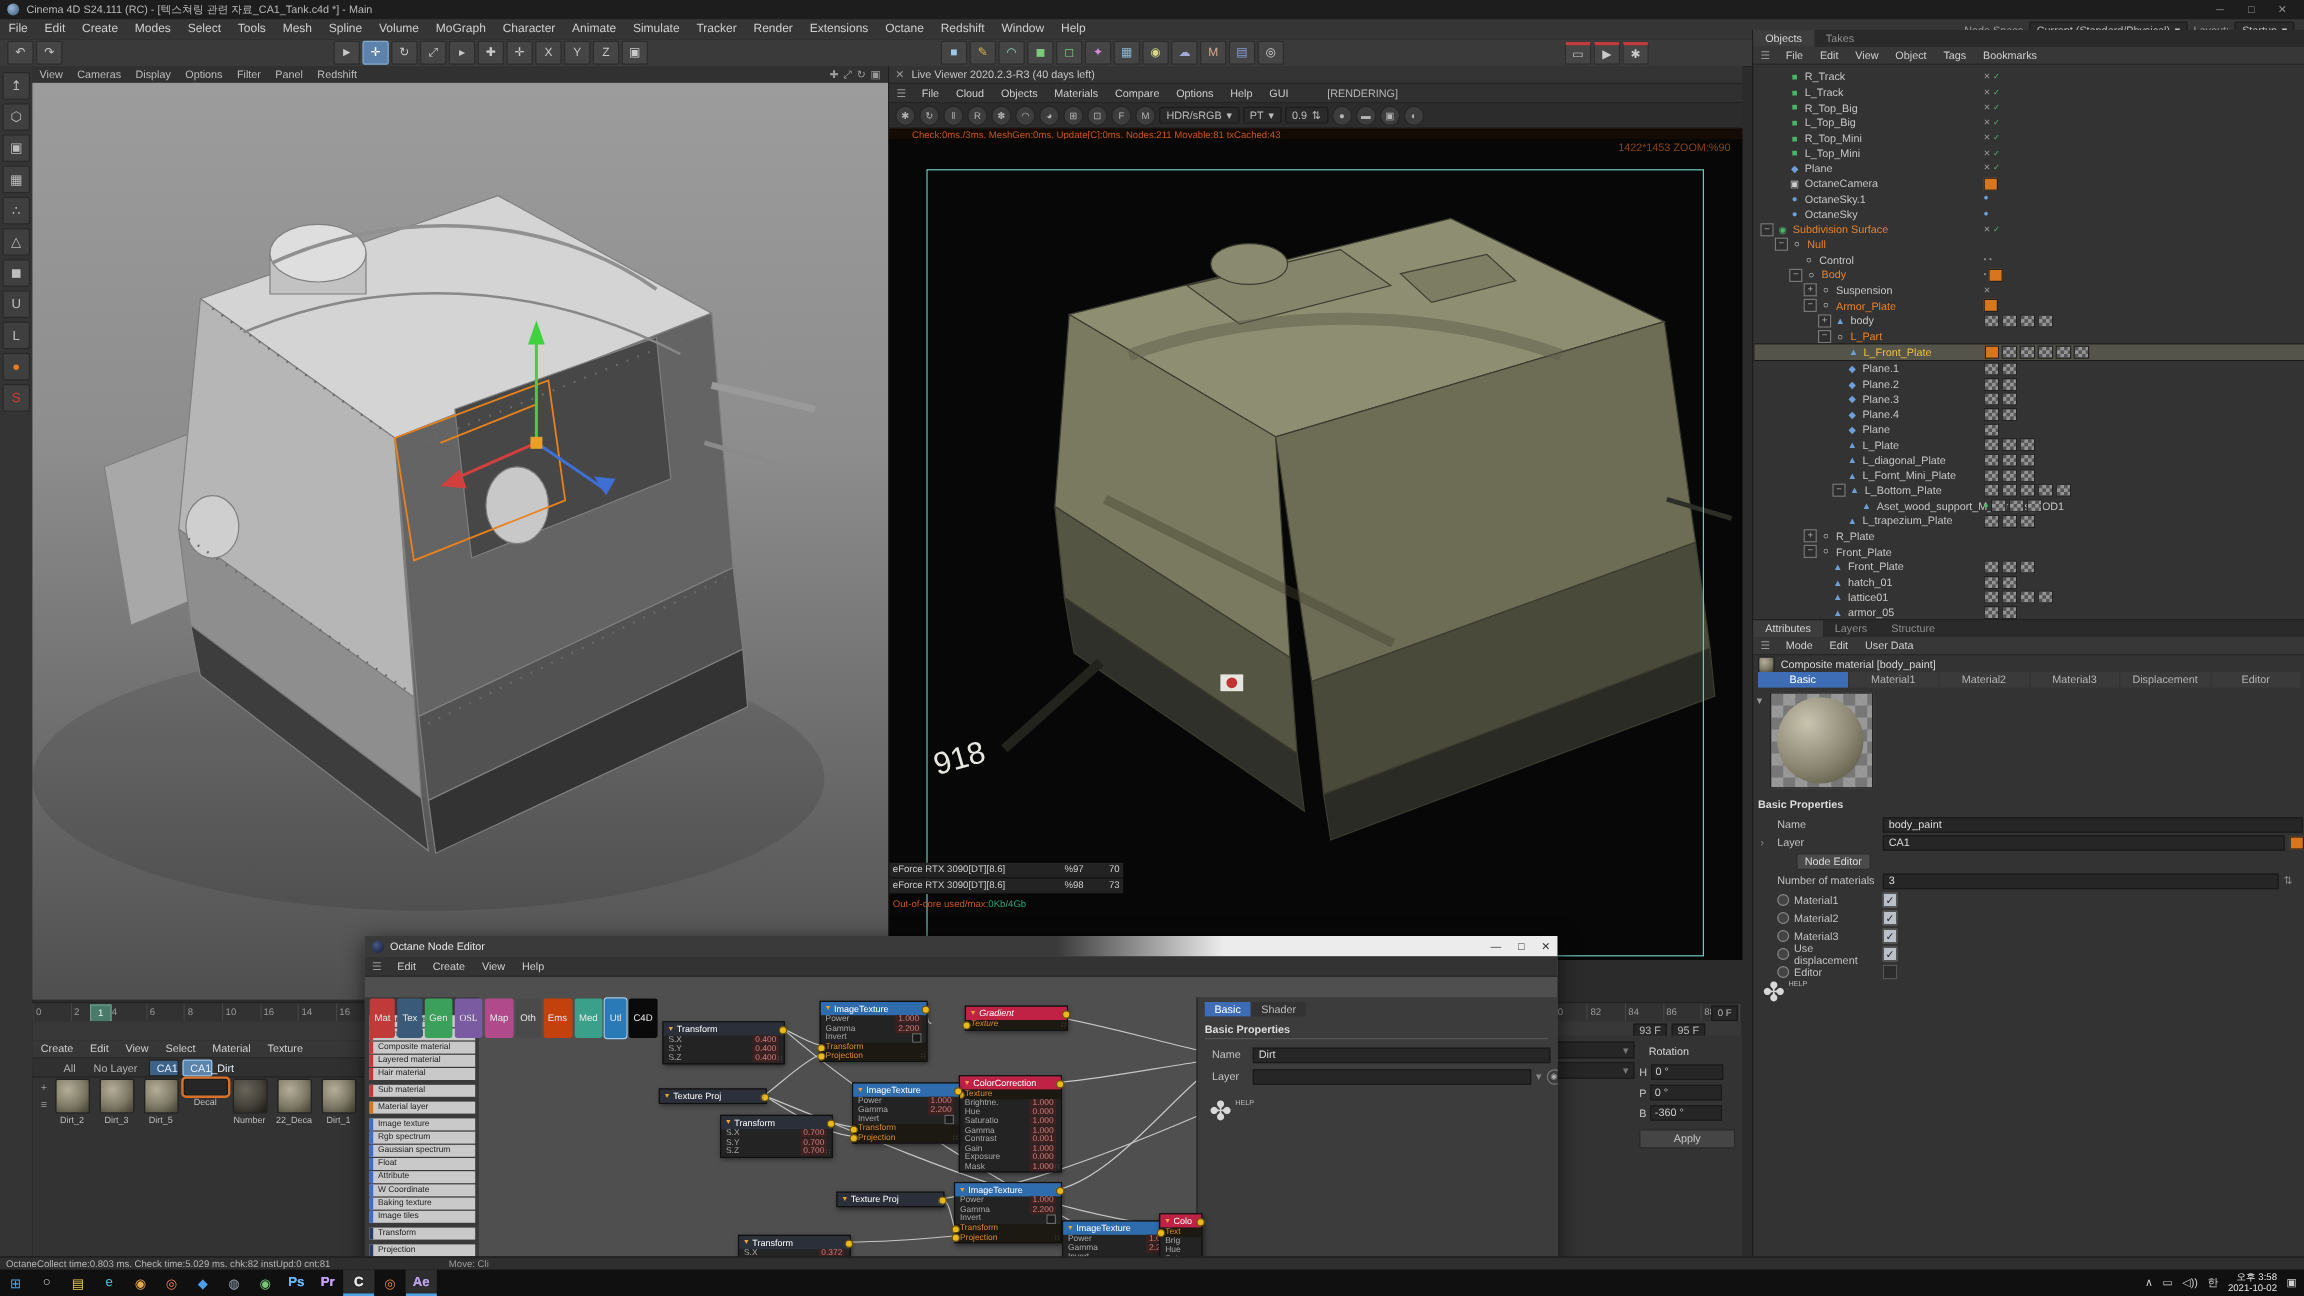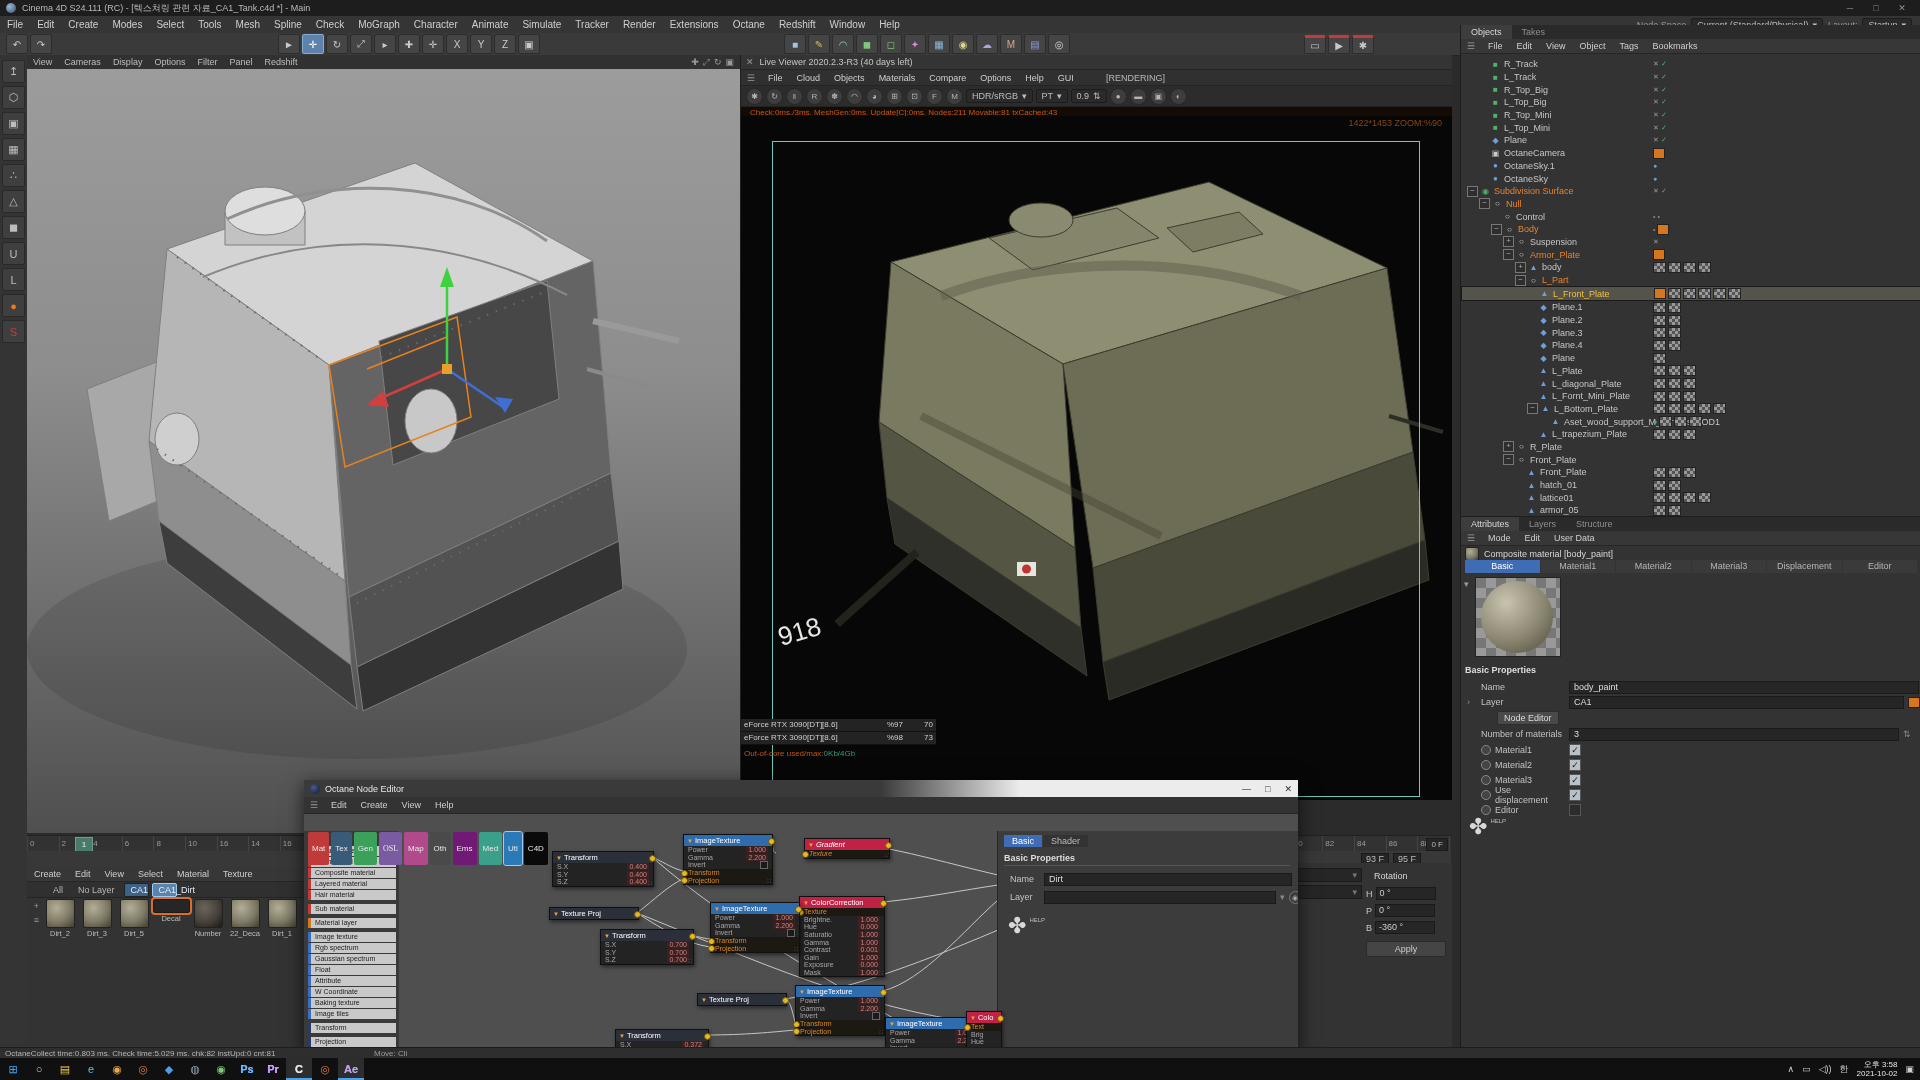--- a/index.html
+++ b/index.html
@@ -56,21 +56,21 @@
   .crow{position:absolute;display:flex;align-items:center;gap:3px;}
   .cinput{background:#262626;border:1px solid #1a1a1a;color:#ccc;width:52px;height:11px;line-height:11px;padding:0 3px;}
   .applybtn{position:absolute;left:92px;top:78px;width:78px;height:14px;background:#454545;border:1px solid #2a2a2a;border-radius:2px;text-align:center;line-height:14px;color:#ccc;}
   
   #lv{position:absolute;left:740px;top:55px;width:711px;height:745px;background:#2e2e2e;border-left:1px solid #1f1f1f;}
   .lvtitle{height:14px;display:flex;align-items:center;gap:6px;padding:0 5px;font-size:9px;color:#c5c5c5;background:#343434;border-bottom:1px solid #242424;}
   .lvmenu{height:15px;display:flex;align-items:center;font-size:9px;background:#303030;border-bottom:1px solid #242424;position:relative;}
   .lvrender{position:absolute;left:365px;color:#b8b8b8;}
   .lvtools{height:20px;display:flex;align-items:center;gap:3px;padding:0 5px;background:#2c2c2c;border-bottom:1px solid #222;}
   .lvic{width:15px;height:15px;border-radius:50%;background:#3d3d3d;border:1px solid #262626;display:flex;align-items:center;justify-content:center;font-size:8px;color:#b5b5b5;flex:0 0 auto;}
-  .lvstatus{height:12px;background:#150b05;color:#c2561a;font-size:8px;line-height:12px;padding-left:9px;white-space:nowrap;overflow:hidden;}
+  .lvstatus{height:12px;background:#150b05;color:#c2561a;font-size:8px;line-height:12px;padding-left:19px;white-space:nowrap;overflow:hidden;}
   .renderarea{position:absolute;left:0;top:61px;right:0;bottom:0;background:#070707;overflow:hidden;}
   .tealframe{position:absolute;left:31px;top:25px;width:646px;height:654px;border:1px solid #6fc7bd;}
   .zoominfo{position:absolute;right:10px;top:2px;color:#8a4512;font-size:9px;}
   .gpubox{position:absolute;left:0px;bottom:55px;width:195px;font-size:8px;}
   .gpurow{display:flex;background:#232323;border-bottom:1px solid #111;color:#cfcfcf;height:12px;line-height:12px;padding:0 3px;}
   .gpurow span:nth-child(2){margin-left:auto;}
   .gpurow span:nth-child(3){width:30px;text-align:right;}
   .ooc{position:absolute;left:3px;bottom:42px;color:#2aa07a;font-size:8px;}
   .ooc b{color:#c2561a;font-weight:normal;}
   
@@ -174,21 +174,21 @@
   <div class="menubar">
     <span id="mainmenu" style="display:flex;">
         <span class="mi">File</span>
         <span class="mi">Edit</span>
         <span class="mi">Create</span>
         <span class="mi">Modes</span>
         <span class="mi">Select</span>
         <span class="mi">Tools</span>
         <span class="mi">Mesh</span>
         <span class="mi">Spline</span>
-        <span class="mi">Check</span>
+        <span class="mi">Volume</span>
         <span class="mi">MoGraph</span>
         <span class="mi">Character</span>
         <span class="mi">Animate</span>
         <span class="mi">Simulate</span>
         <span class="mi">Tracker</span>
         <span class="mi">Render</span>
         <span class="mi">Extensions</span>
         <span class="mi">Octane</span>
         <span class="mi">Redshift</span>
         <span class="mi">Window</span>
@@ -1001,21 +1001,21 @@
         <span class="mi">View</span>
         <span class="mi">Help</span>
       </div>
     <div class="necats" id="necats">
         <span class="ncat" style="background: rgb(192, 58, 58);">Mat</span>
         <span class="ncat" style="background: rgb(58, 90, 122);">Tex</span>
         <span class="ncat" style="background: rgb(58, 160, 90);">Gen</span>
         <span class="ncat" style="background: rgb(122, 90, 160); font-family: Liberation Serif, serif;">OSL</span>
         <span class="ncat" style="background: rgb(176, 74, 138);">Map</span>
         <span class="ncat" style="background: rgb(74, 74, 74);">Oth</span>
-        <span class="ncat" style="background: #701a75;">Ems</span>
+        <span class="ncat" style="background: #c2410c;">Ems</span>
         <span class="ncat" style="background: rgb(58, 160, 138);">Med</span>
         <span class="ncat active" style="background: rgb(42, 122, 184);">Utl</span>
         <span class="ncat" style="background: rgb(10, 10, 10);">C4D</span>
       </div>
     <div class="nepal" id="nepal">
         <div class="pitem" style="border-left-color: rgb(192, 58, 58);">Octane material</div>
         <div class="pitem" style="border-left-color: rgb(192, 58, 58);">Mix material</div>
         <div class="pitem" style="border-left-color: rgb(192, 58, 58);">Composite material</div>
         <div class="pitem" style="border-left-color: rgb(192, 58, 58);">Layered material</div>
         <div class="pitem" style="border-left-color: rgb(192, 58, 58);">Hair material</div>

